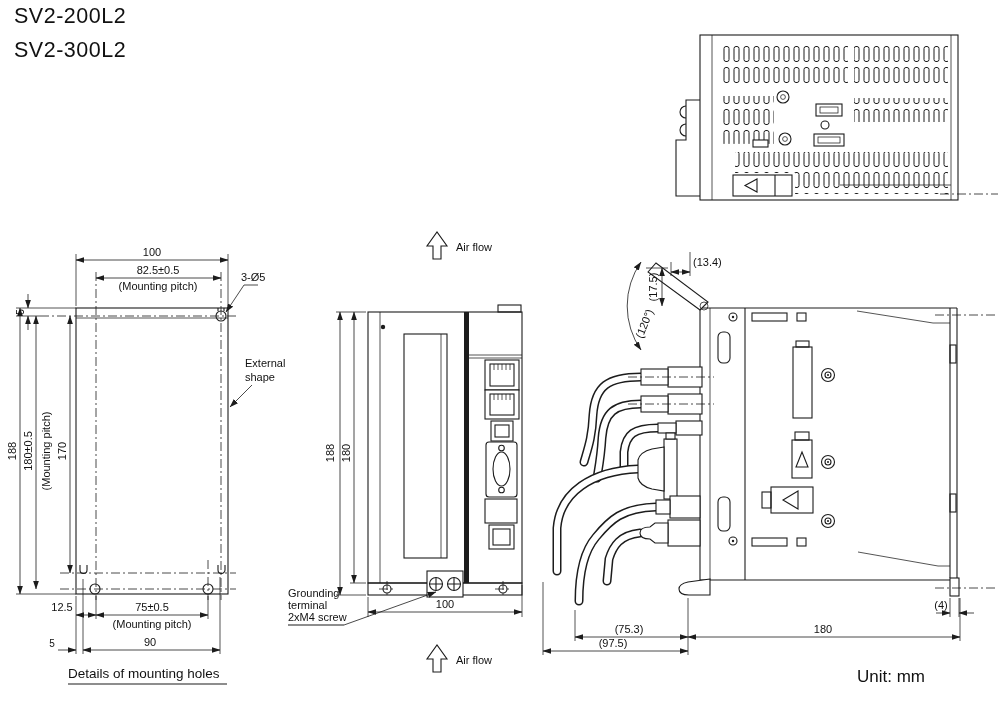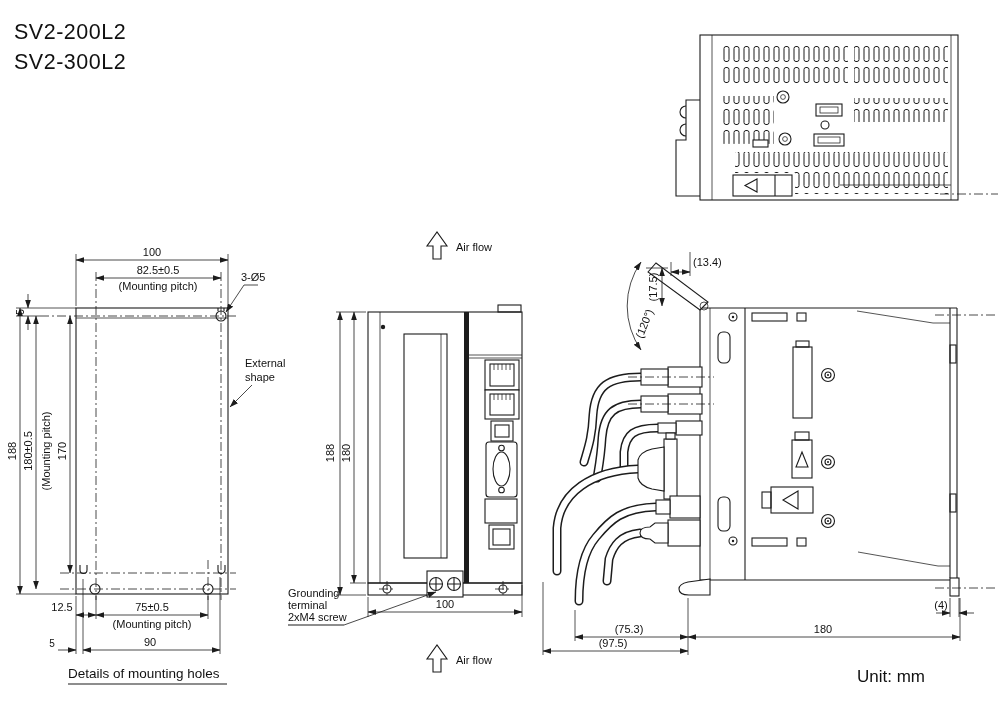--- a/index.html
+++ b/index.html
@@ -15,22 +15,22 @@
   .cl{fill:none;stroke:#1c1c1c;stroke-width:0.8;stroke-dasharray:9 3 2 3}
   .dim{fill:none;stroke:#1c1c1c;stroke-width:0.8}
   .cab{stroke:#1c1c1c;stroke-width:9;fill:none;stroke-linecap:round}
   .cabw{stroke:#fff;stroke-width:6;fill:none;stroke-linecap:round}
   .blk{fill:#1c1c1c;stroke:none}
 </style>
 </head>
 <body>
 
 <div id="stage">
-  <div class="title-line" style="top:20px">SV2-200L2</div>
-  <div class="title-line" style="top:50px">SV2-300L2</div>
+  <div class="title-line" style="top:4px">SV2-200L2</div>
+  <div class="title-line" style="top:38px">SV2-300L2</div>
 
   <svg width="1000" height="712" viewBox="0 0 1000 712">
     <defs>
       <marker id="ar" viewBox="0 0 10 8" markerWidth="11" markerHeight="9" refX="9.5" refY="4" orient="auto-start-reverse">
         <path d="M0,0.6 L10,4 L0,7.4 Z" fill="#1c1c1c"></path>
       </marker>
       <pattern id="vents" width="10" height="21" patternUnits="userSpaceOnUse" x="722" y="44">
         <rect x="2" y="2.5" width="5" height="15" rx="2" fill="none" stroke="#1c1c1c" stroke-width="1"></rect>
       </pattern>
     </defs>

